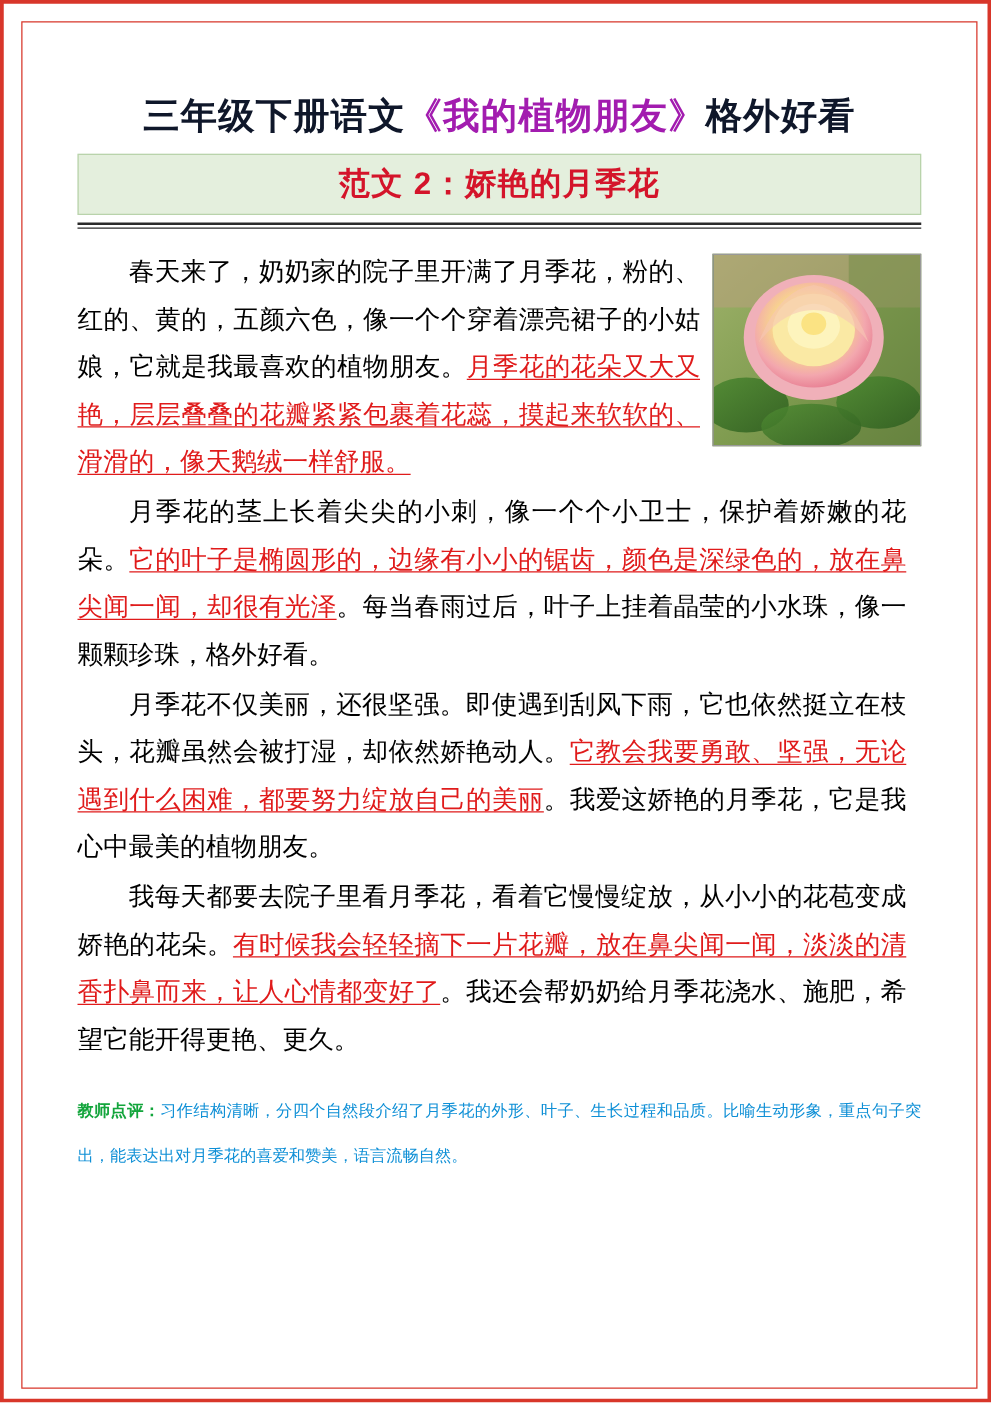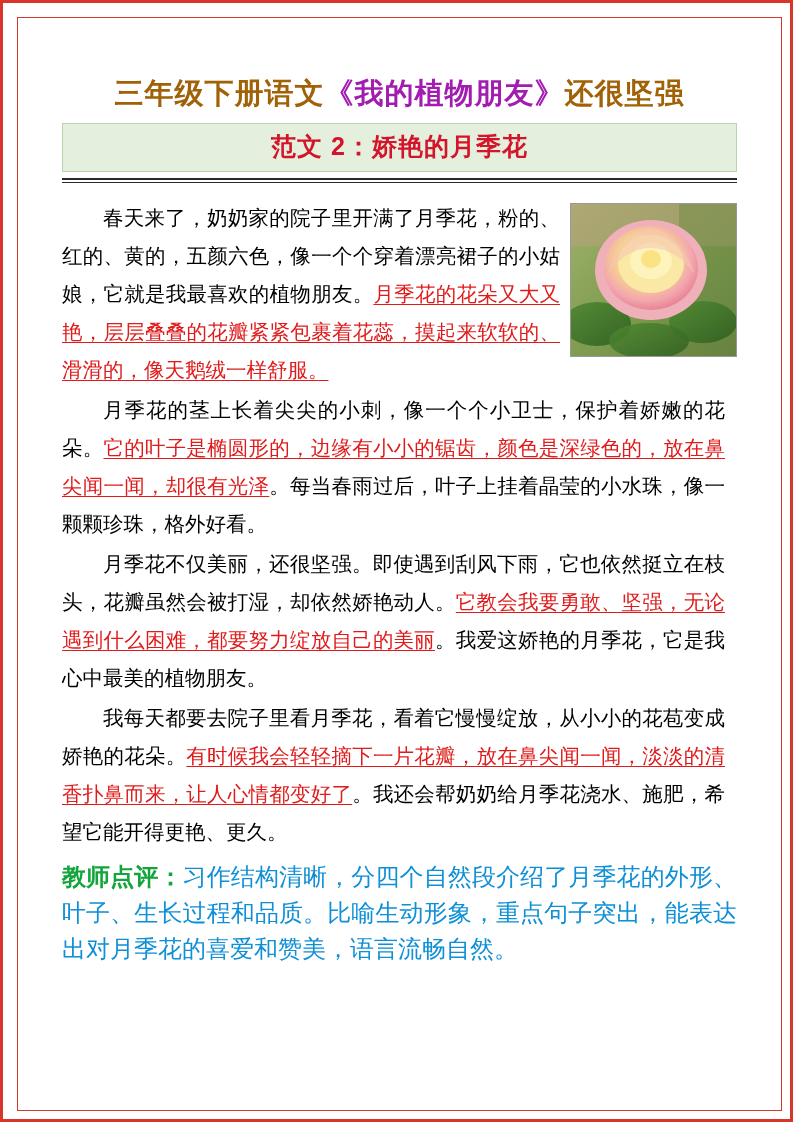--- a/index.html
+++ b/index.html
@@ -40,21 +40,21 @@
     font-weight: bold;
     letter-spacing: 1px;
     white-space: nowrap;
     margin: 14px 0 12px 0;
     line-height: 1.2;
   }
   .title .blue {
     color: #a21caf;
   }
   .title .black {
-    color: #a16207;
+    color: #0f172a;
   }
   
   .banner {
     background: #e4efdd;
     border: 1px solid #b9d3ab;
     text-align: center;
     padding: 6px 0 8px 0;
     margin-bottom: 6px;
   }
   .banner-text {
@@ -95,40 +95,40 @@
     height: 152px;
     margin: 4px 0 2px 10px;
     border: 1px solid #999;
     overflow: hidden;
     position: relative;
     background: #6d8a3f;
   }
   .photo svg { display:block; }
   
   .comment {
-    margin-top: 8px;
-    font-size: 24px;
+    margin-top: 20px;
+    font-size: 13px;
     line-height: 36px;
     color: #0e8fd6;
     text-align: justify;
   }
   .comment .label {
     color: #13a53c;
     font-weight: bold;
   }
   .clearfix::after { content:""; display:block; clear:both; }
 </style>
 </head>
 <body>
 
 <div class="page">
   <div class="inner">
 
     <div class="title">
-      <span class="black">三年级下册语文</span><span class="blue">《我的植物朋友》</span><span class="black">还很坚强</span>
+      <span class="black">三年级下册语文</span><span class="blue">《我的植物朋友》</span><span class="black">格外好看</span>
     </div>
 
     <div class="banner">
       <span class="banner-text">范文 2：娇艳的月季花</span>
     </div>
     <div class="rule"></div>
     <div class="rule2"></div>
 
     <div class="body">
 

